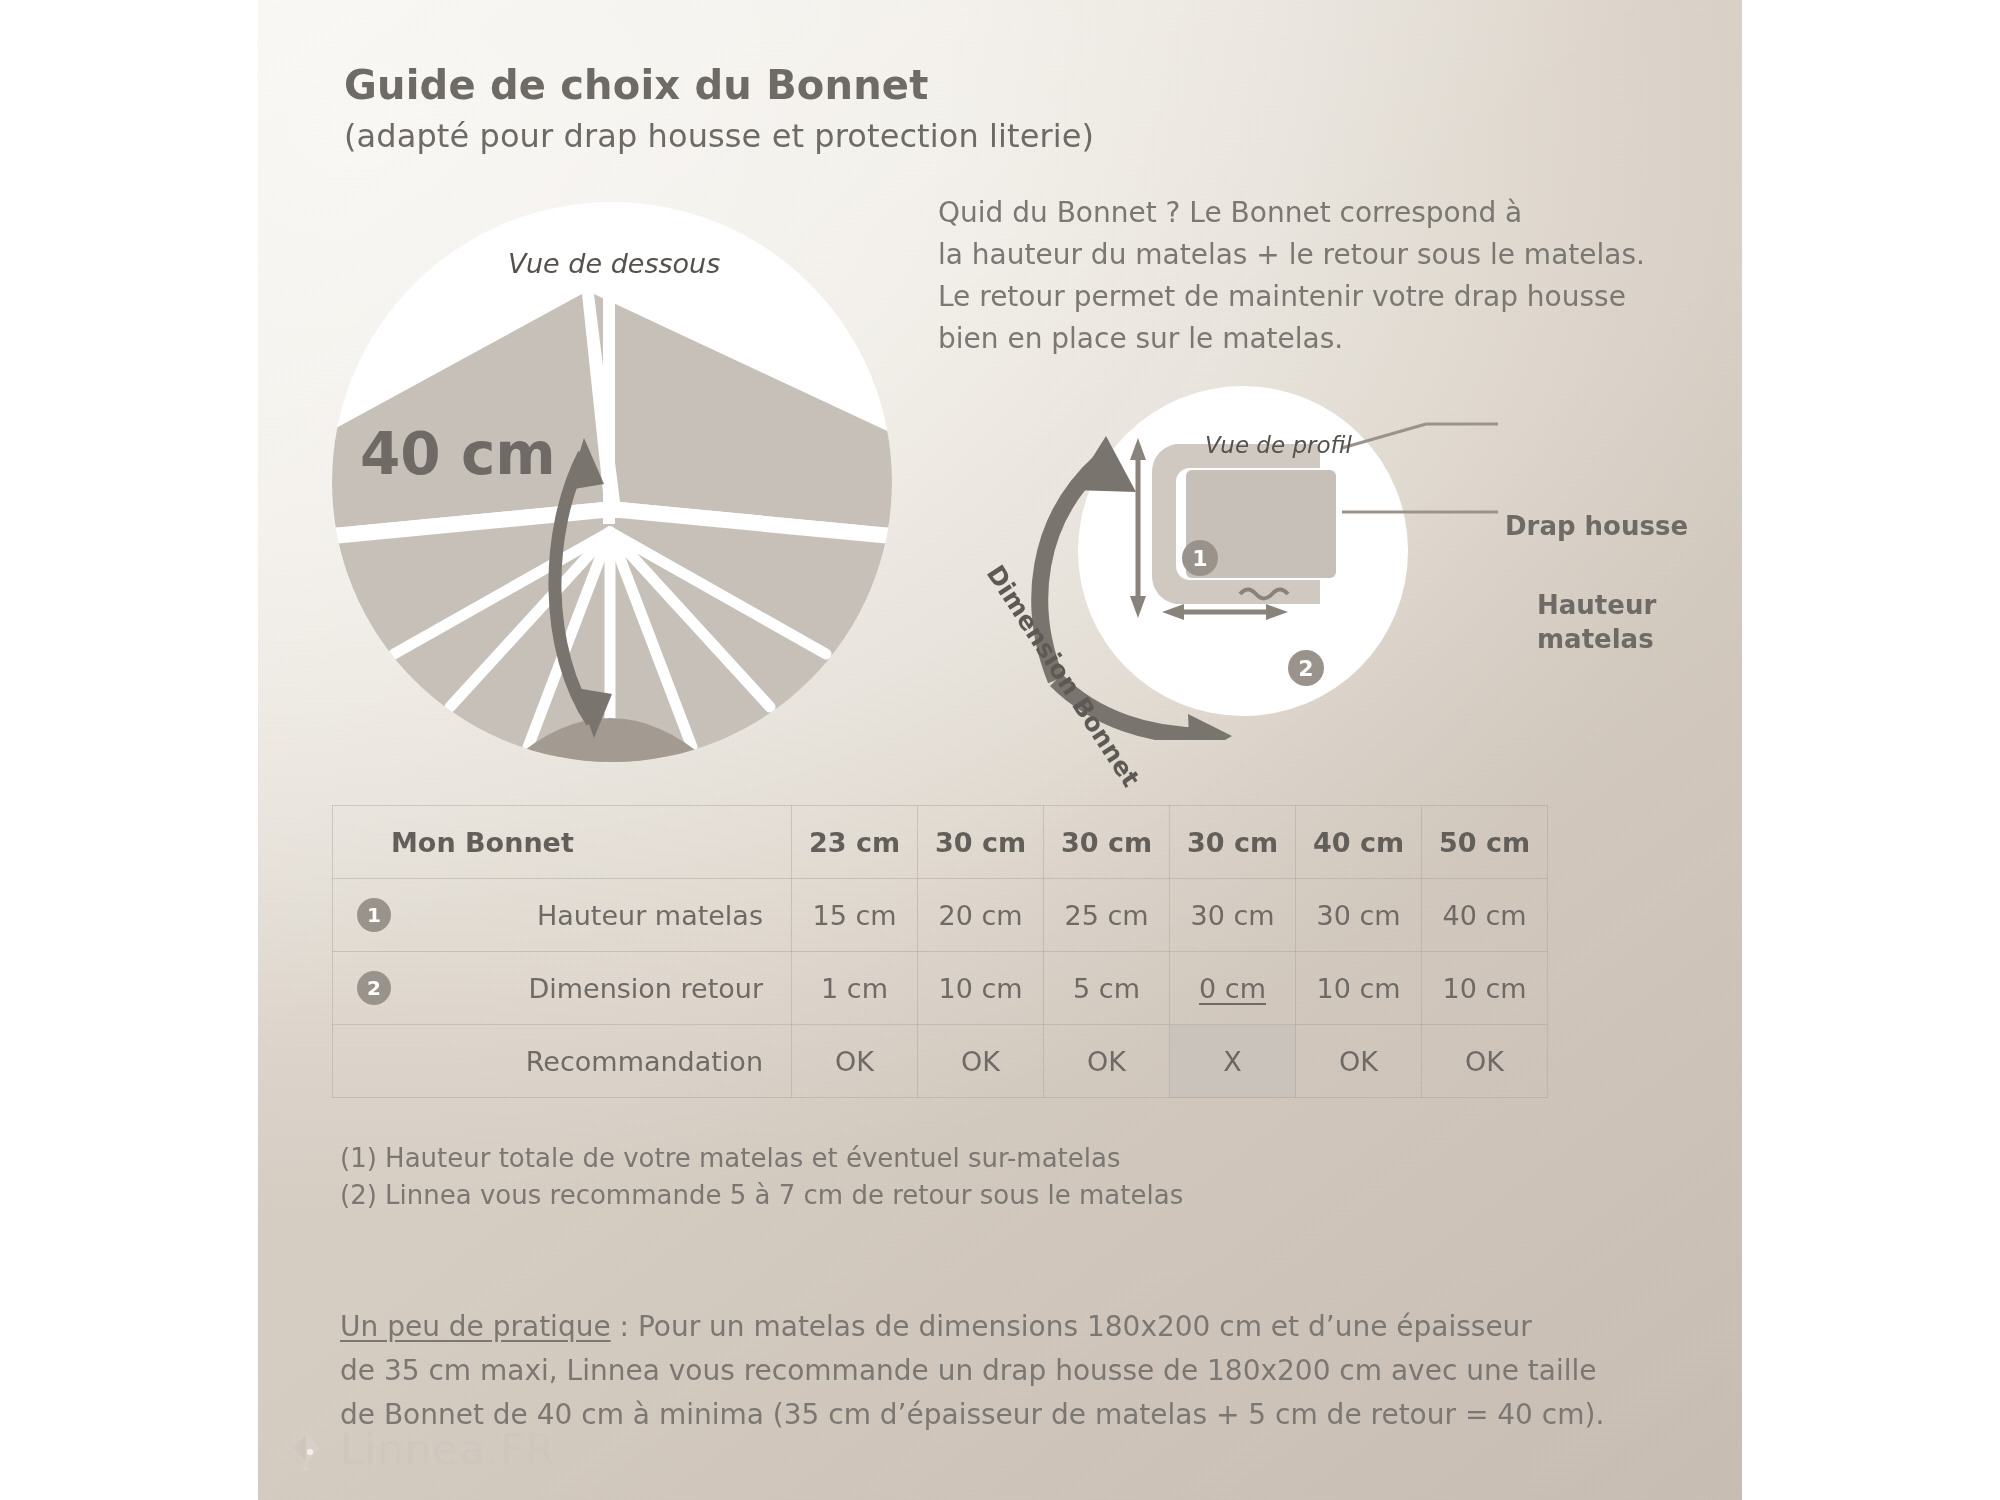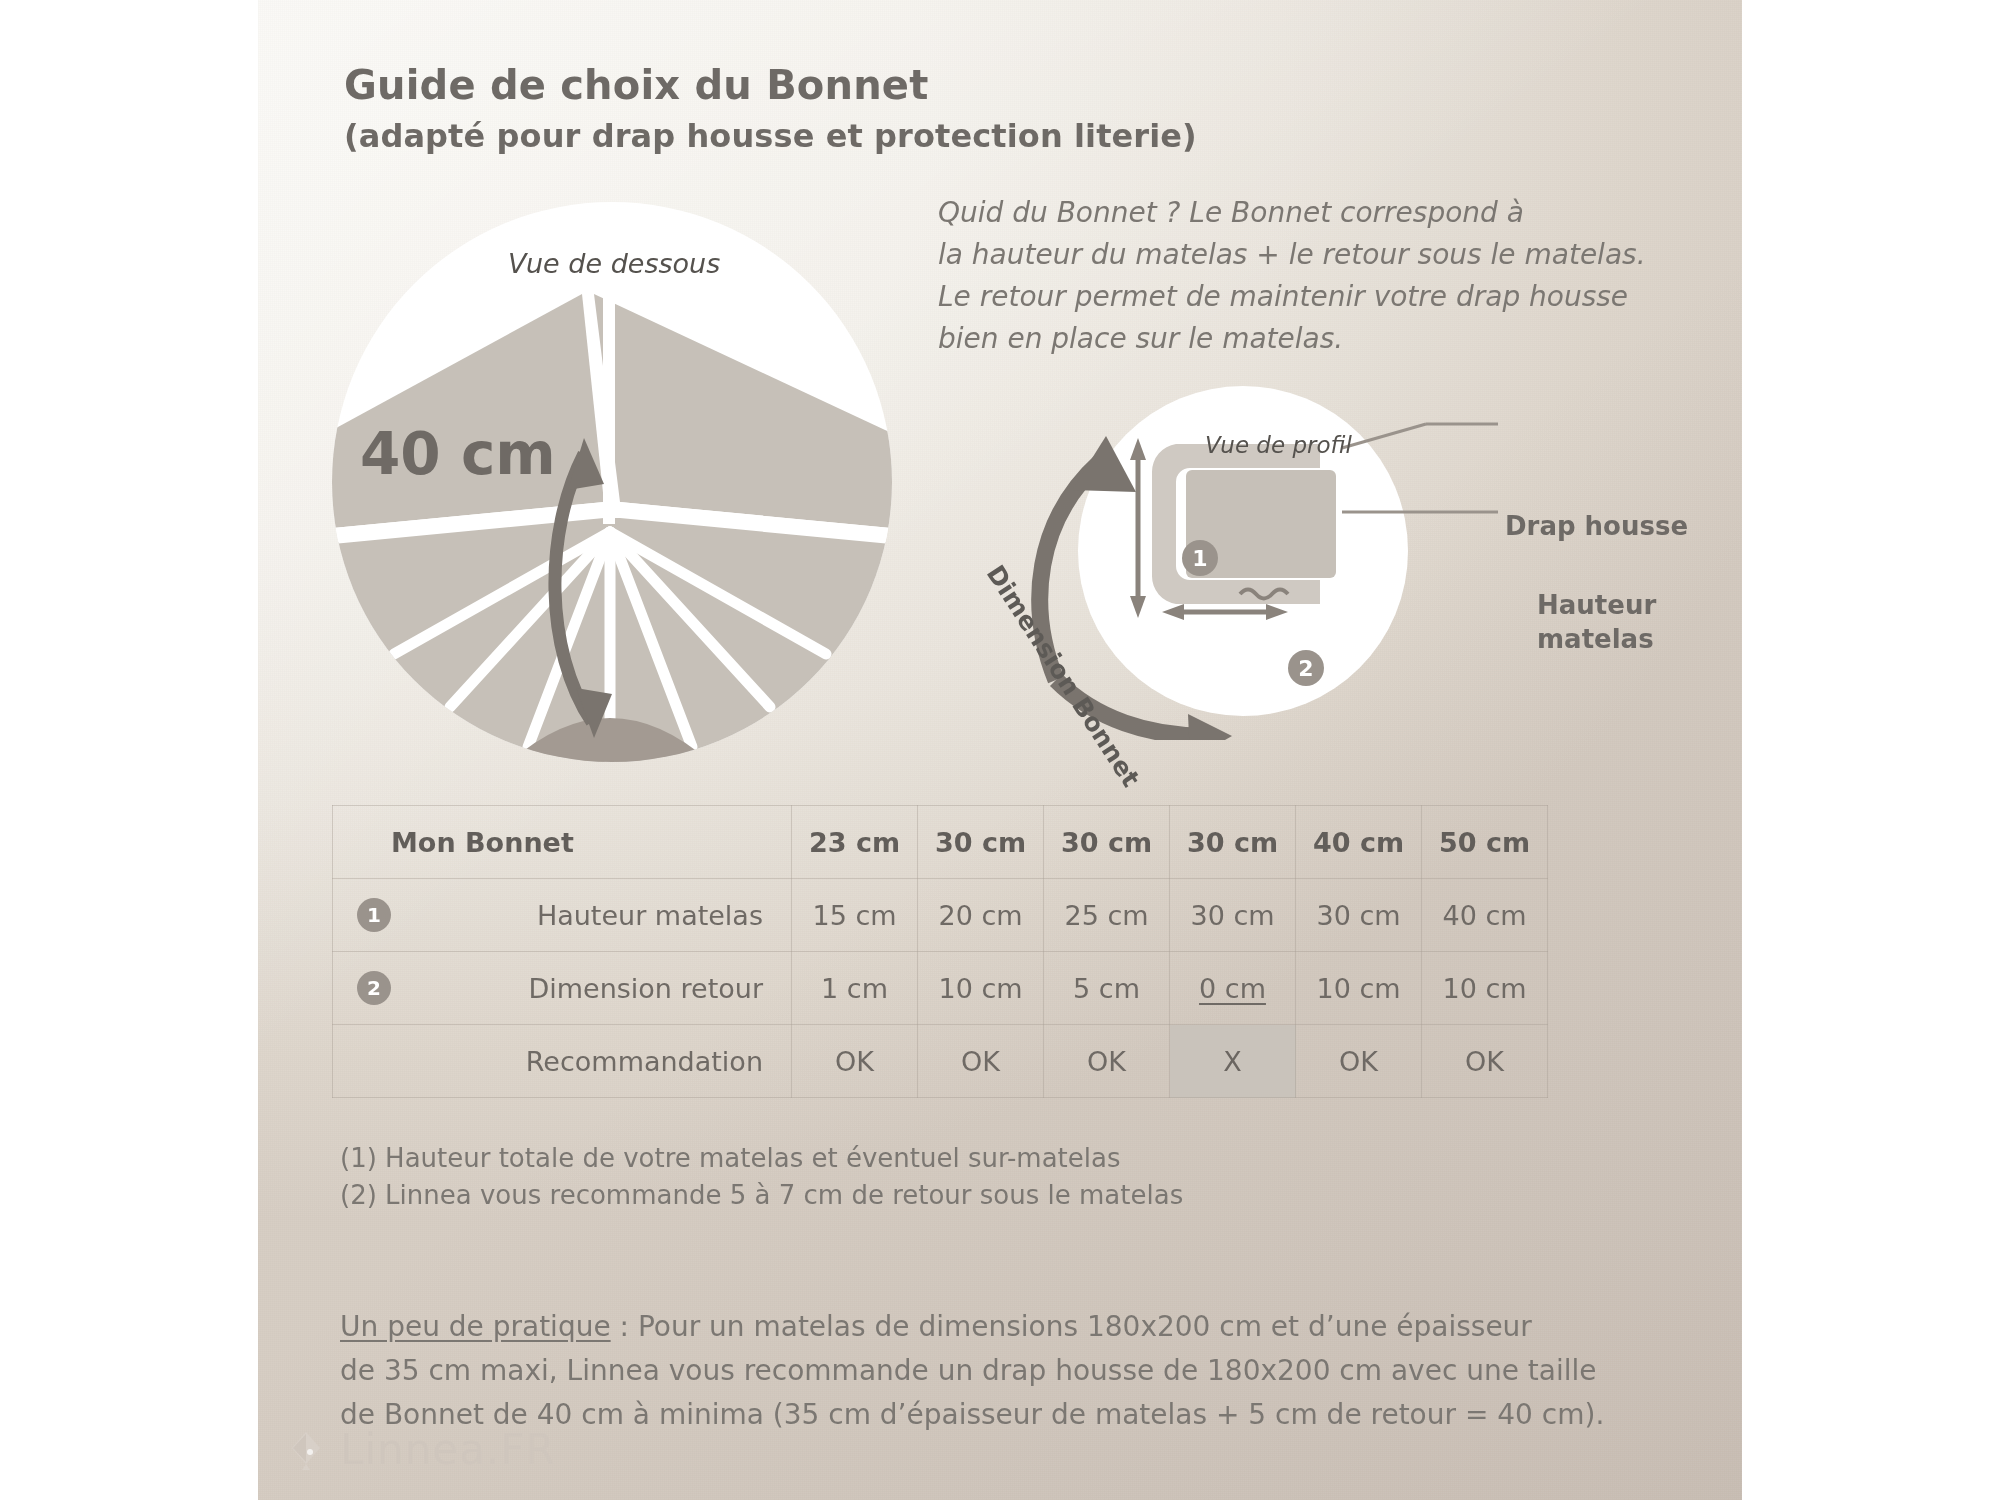--- a/index.html
+++ b/index.html
@@ -37,28 +37,28 @@
   .layer{position:absolute;z-index:10;}
 
   
   #title{
     left:344px;top:62px;
     font-size:40px;font-weight:bold;color:#6e6a66;letter-spacing:.2px;
     white-space:nowrap;
   }
   #subtitle{
     left:344px;top:117px;
-    font-size:32px;font-weight:bold;color:#6e6a66;letter-spacing:.1px;
+    font-size:32px;font-weight:normal;color:#6e6a66;letter-spacing:.1px;
     white-space:nowrap;
   }
 
   
   #intro{
     left:938px;top:192px;width:740px;
-    font-size:28px;line-height:42px;color:#7b7772;font-style:italic;
+    font-size:28px;line-height:42px;color:#7b7772;
   }
   #intro div{white-space:nowrap;}
 
   
   .circle{
     position:absolute;border-radius:50%;background:#ffffff;overflow:hidden;
   }
   #circle-left{left:332px;top:202px;width:560px;height:560px;}
   #circle-right{left:1078px;top:386px;width:330px;height:330px;}
 

